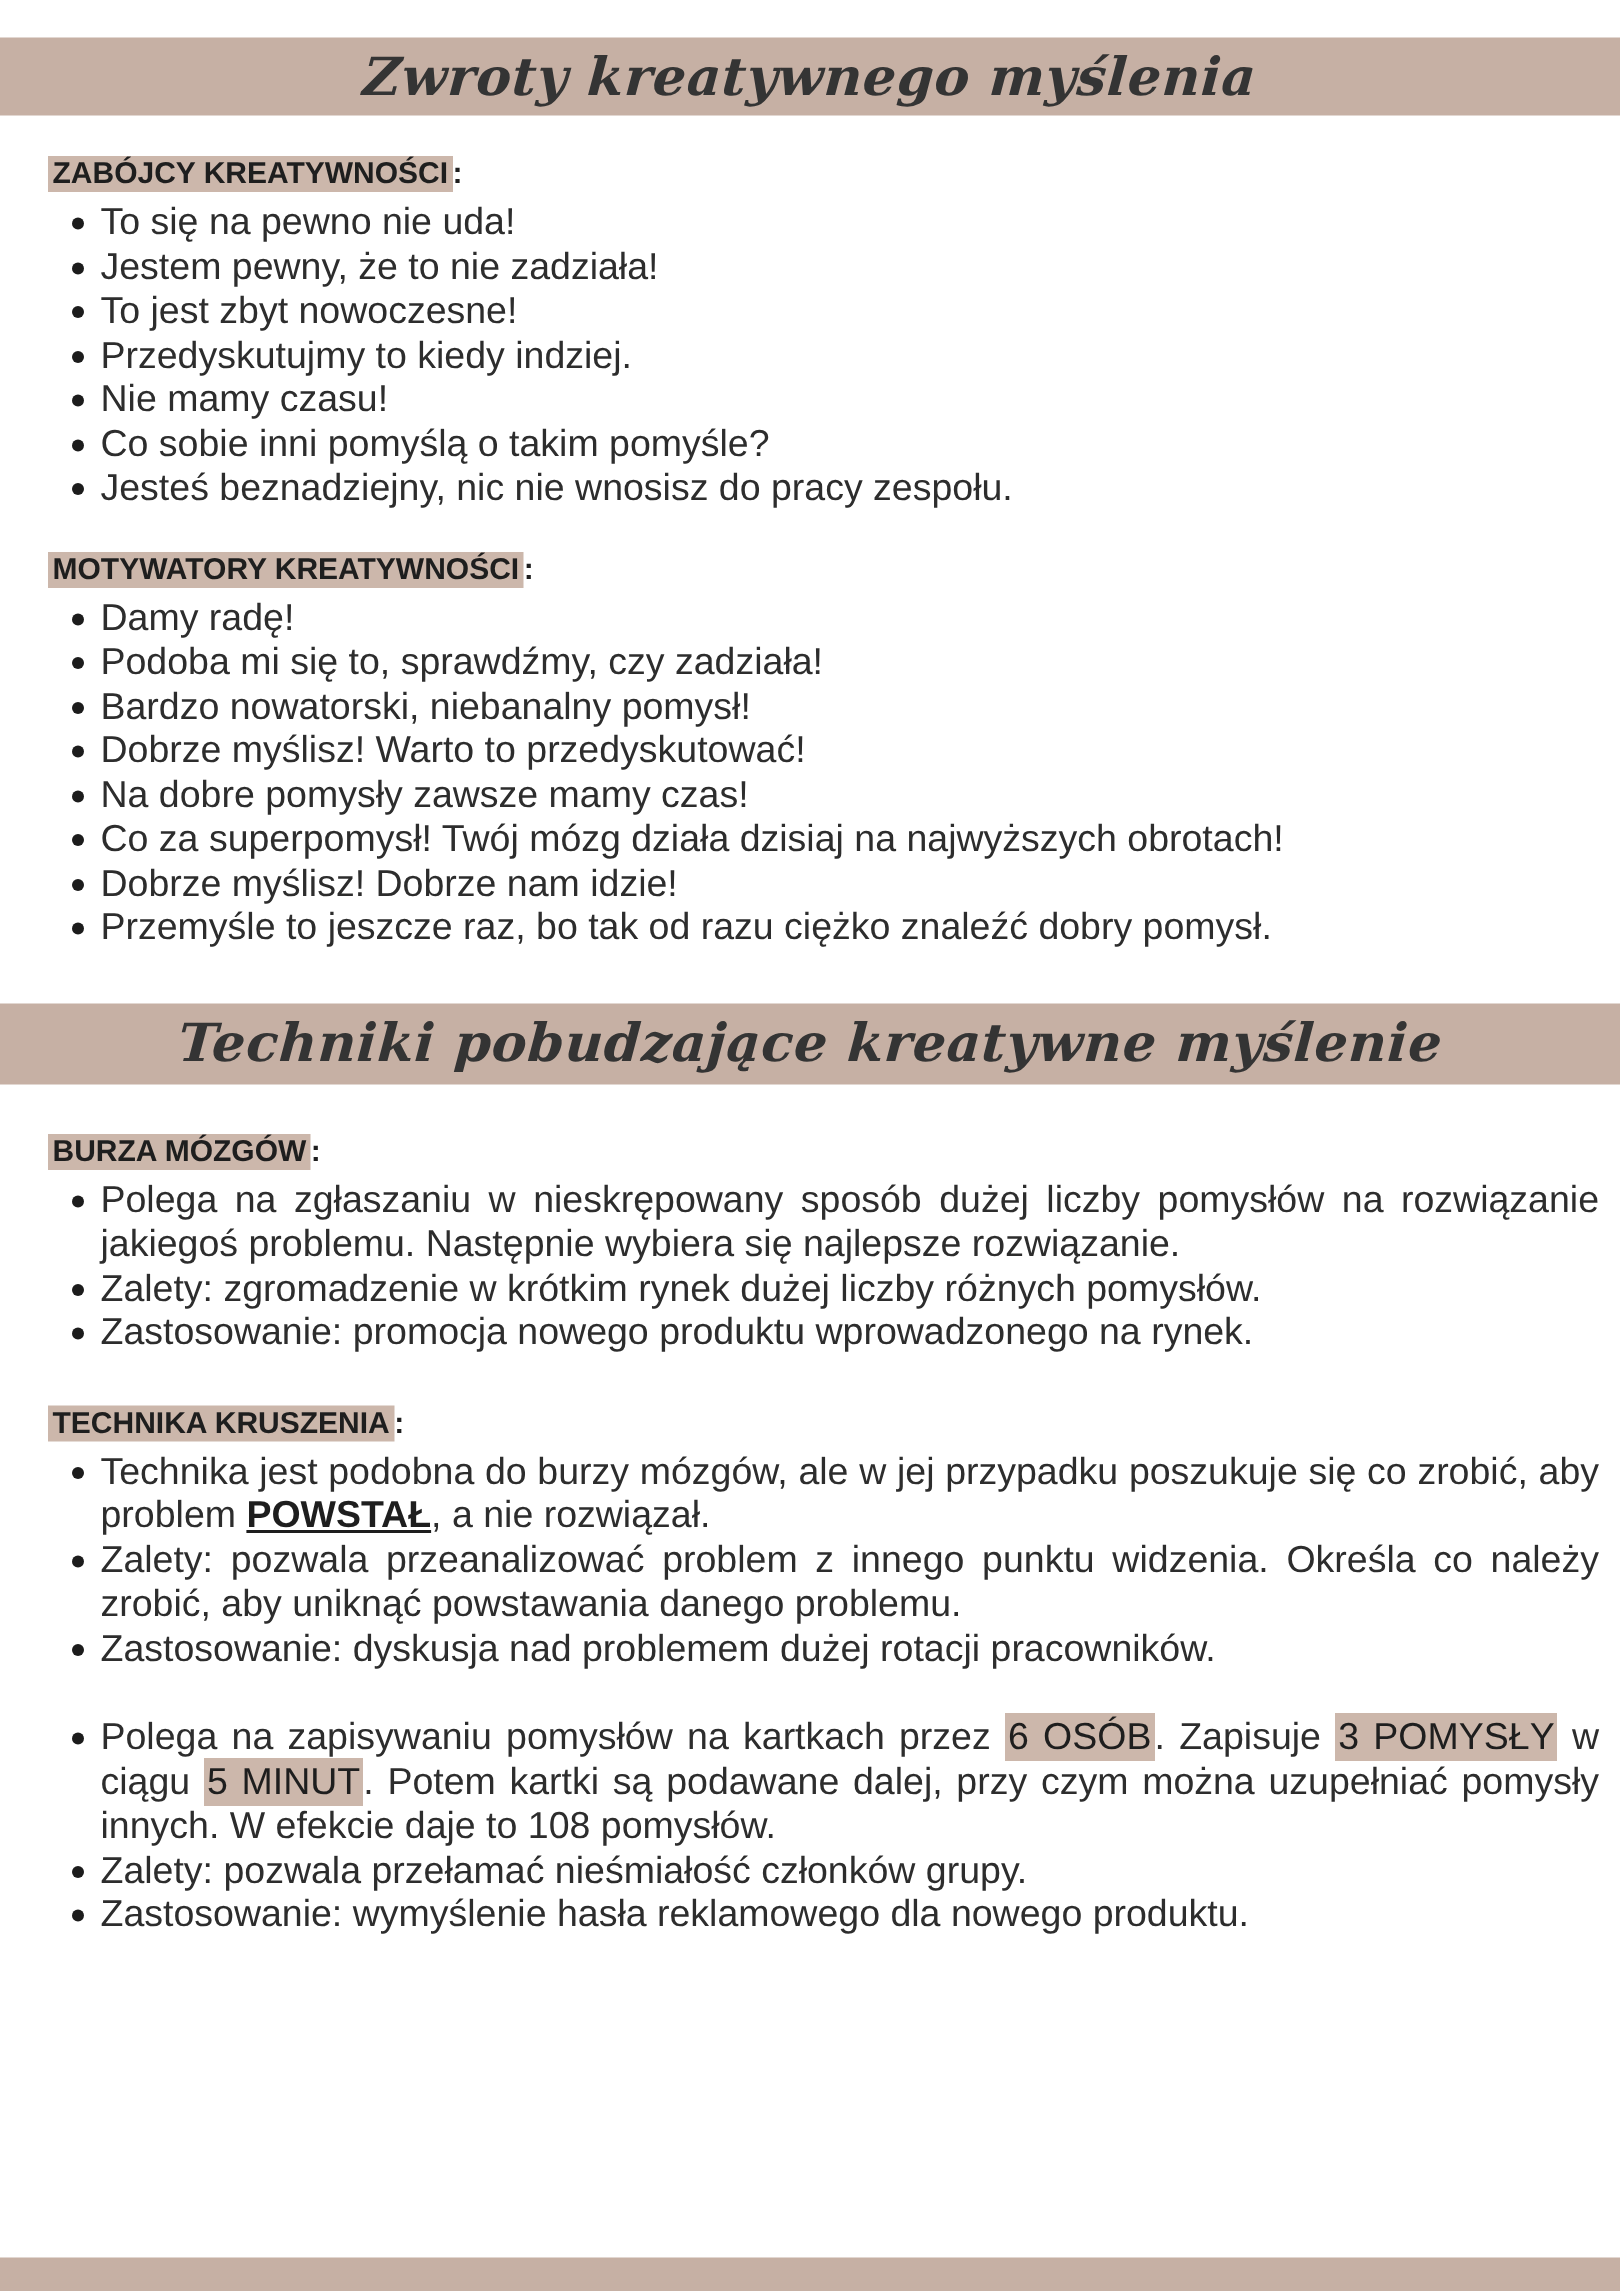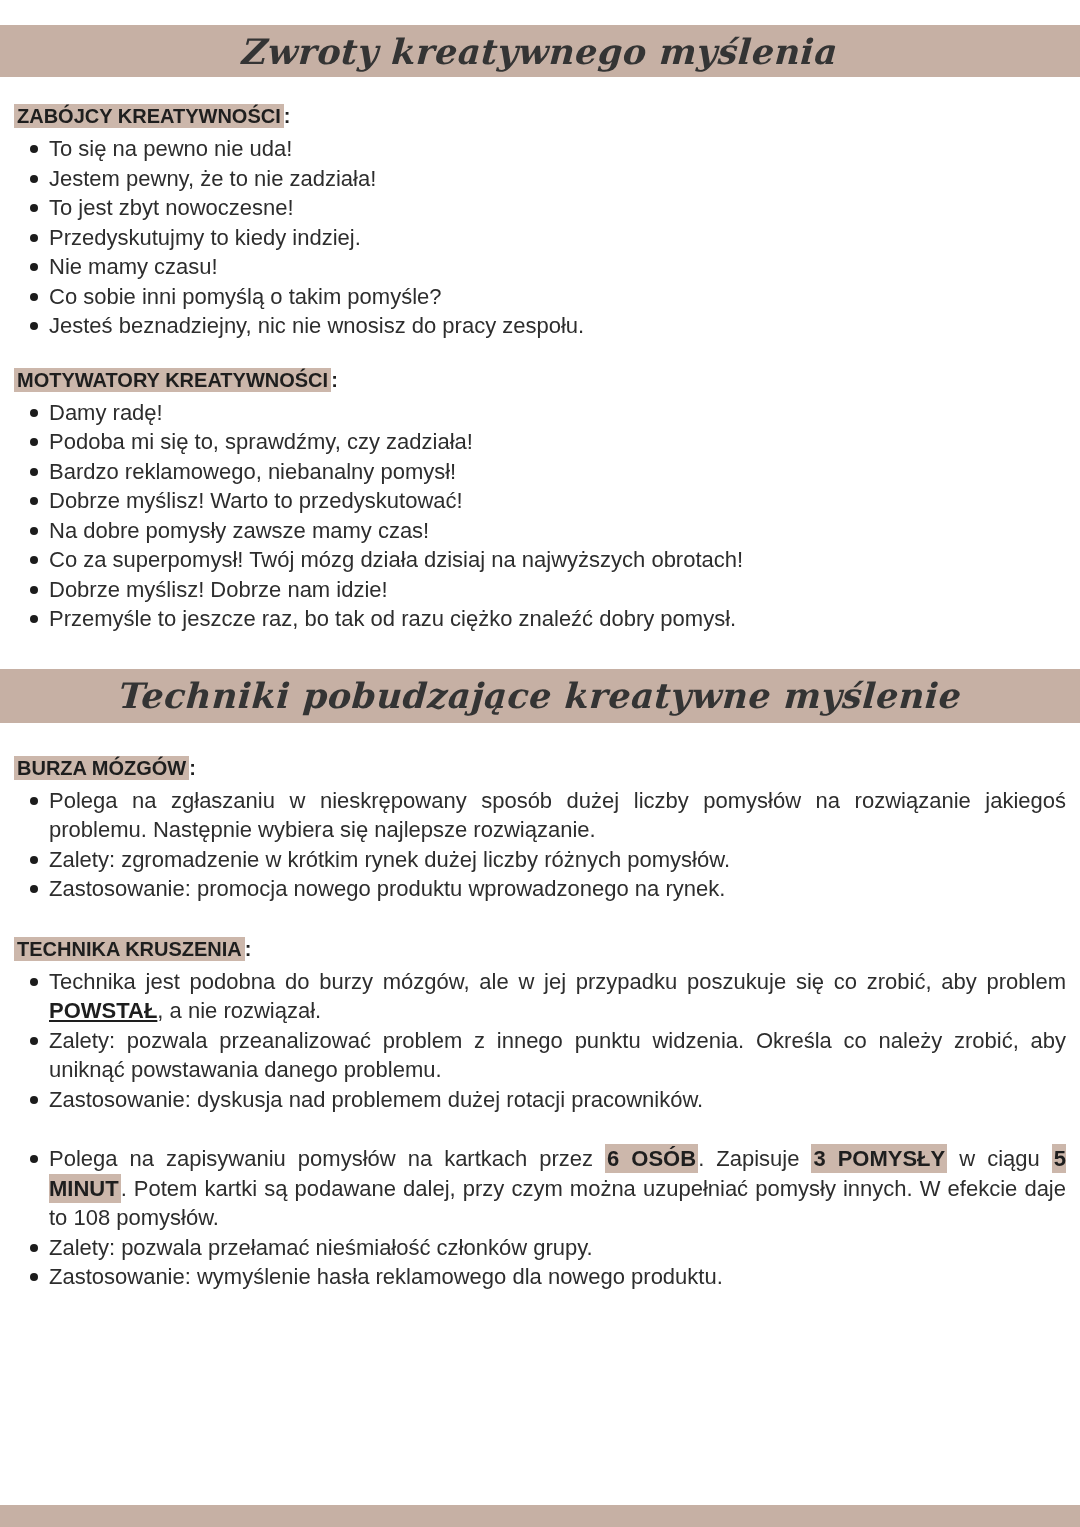--- a/index.html
+++ b/index.html
@@ -26,48 +26,48 @@
     font-family:"DejaVu Serif","Liberation Serif",serif;
     font-style:italic;
     font-weight:bold;
     font-size:35px;
     color:#343434;
     letter-spacing:0.5px;
     transform:skewX(-4deg);
     white-space:nowrap;
   }
   .group{ padding:0 14px; }
-  .section{ margin-top:24px; }
+  .section{ margin-top:24px;margin-left:18px; }
   .group-justify .section{ margin-top:30px; }
   .section-heading{
     font-size:20px;
     font-weight:bold;
     line-height:30px;
     color:#1e1e1e;
   }
   .hl-head{ background:var(--hl); padding:1px 3px; }
   ul.bullets{ list-style:none; margin-top:3px; }
   ul.bullets li{
     position:relative;
     padding-left:35px;
-    font-size:22px;
+    font-size:25px;
     line-height:29.5px;
     color:#2d2d2d;
   }
   ul.bullets li::before{
     content:"";
     position:absolute;
     left:16px; top:11px;
     width:8px; height:8px;
     border-radius:50%;
     background:#1c1c1c;
   }
   .group-justify ul.bullets li{ text-align:justify; }
   .bold{ font-weight:bold; color:#1e1e1e;text-decoration:underline; }
-  .hl{ background:var(--hl); font-weight:bold; color:#1e1e1e; padding:2px 2px; }
+  .hl{ background:var(--hl); font-weight:normal; color:#1e1e1e; padding:2px 2px; }
   .bottom-band{
     position:absolute;
     left:0; right:0; bottom:0;
     height:22px;
     background:var(--band);
   }
 </style>
 </head>
 <body>
 
@@ -88,21 +88,21 @@
           <li>Nie mamy czasu!</li>
           <li>Co sobie inni pomyślą o takim pomyśle?</li>
           <li>Jesteś beznadziejny, nic nie wnosisz do pracy zespołu.</li>
         </ul>
       </section>
       <section class="section">
         <h2 class="section-heading"><span class="hl-head">MOTYWATORY KREATYWNOŚCI</span>:</h2>
         <ul class="bullets">
           <li>Damy radę!</li>
           <li>Podoba mi się to, sprawdźmy, czy zadziała!</li>
-          <li>Bardzo reklamowego, niebanalny pomysł!</li>
+          <li>Bardzo nowatorski, niebanalny pomysł!</li>
           <li>Dobrze myślisz! Warto to przedyskutować!</li>
           <li>Na dobre pomysły zawsze mamy czas!</li>
           <li>Co za superpomysł! Twój mózg działa dzisiaj na najwyższych obrotach!</li>
           <li>Dobrze myślisz! Dobrze nam idzie!</li>
           <li>Przemyśle to jeszcze raz, bo tak od razu ciężko znaleźć dobry pomysł.</li>
         </ul>
       </section>
     </div>
 
   <header class="banner banner-mid">

